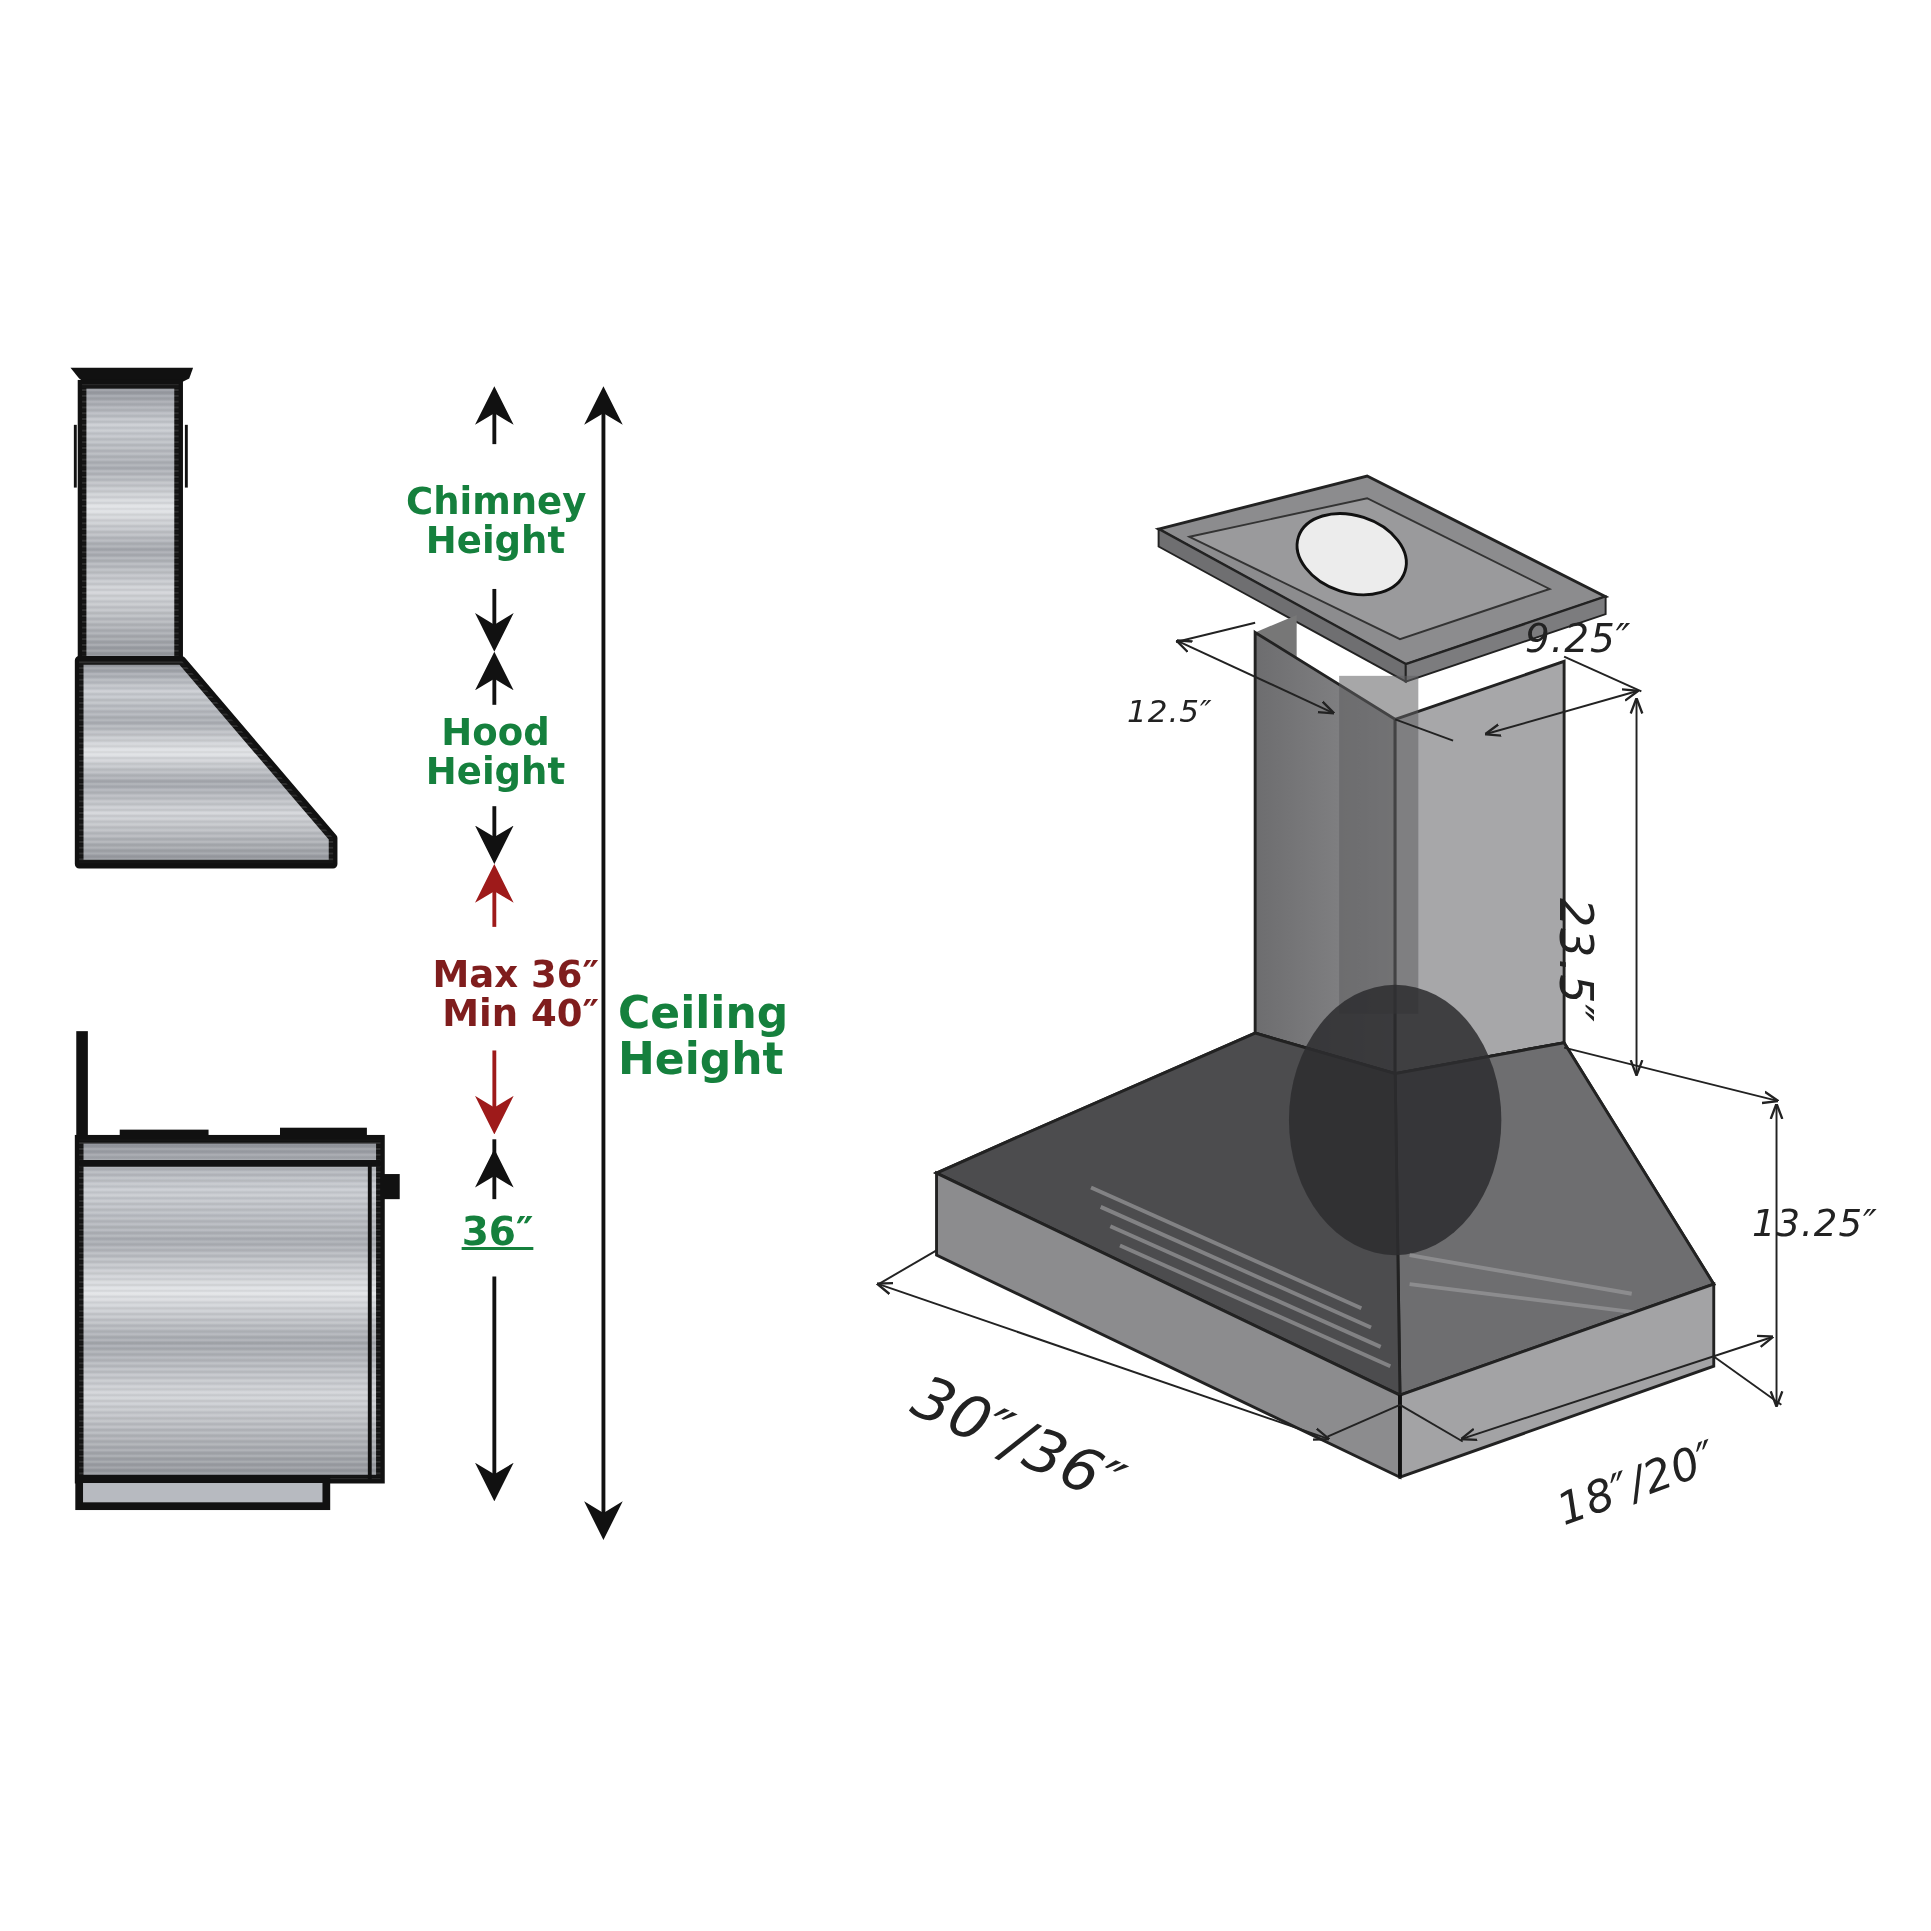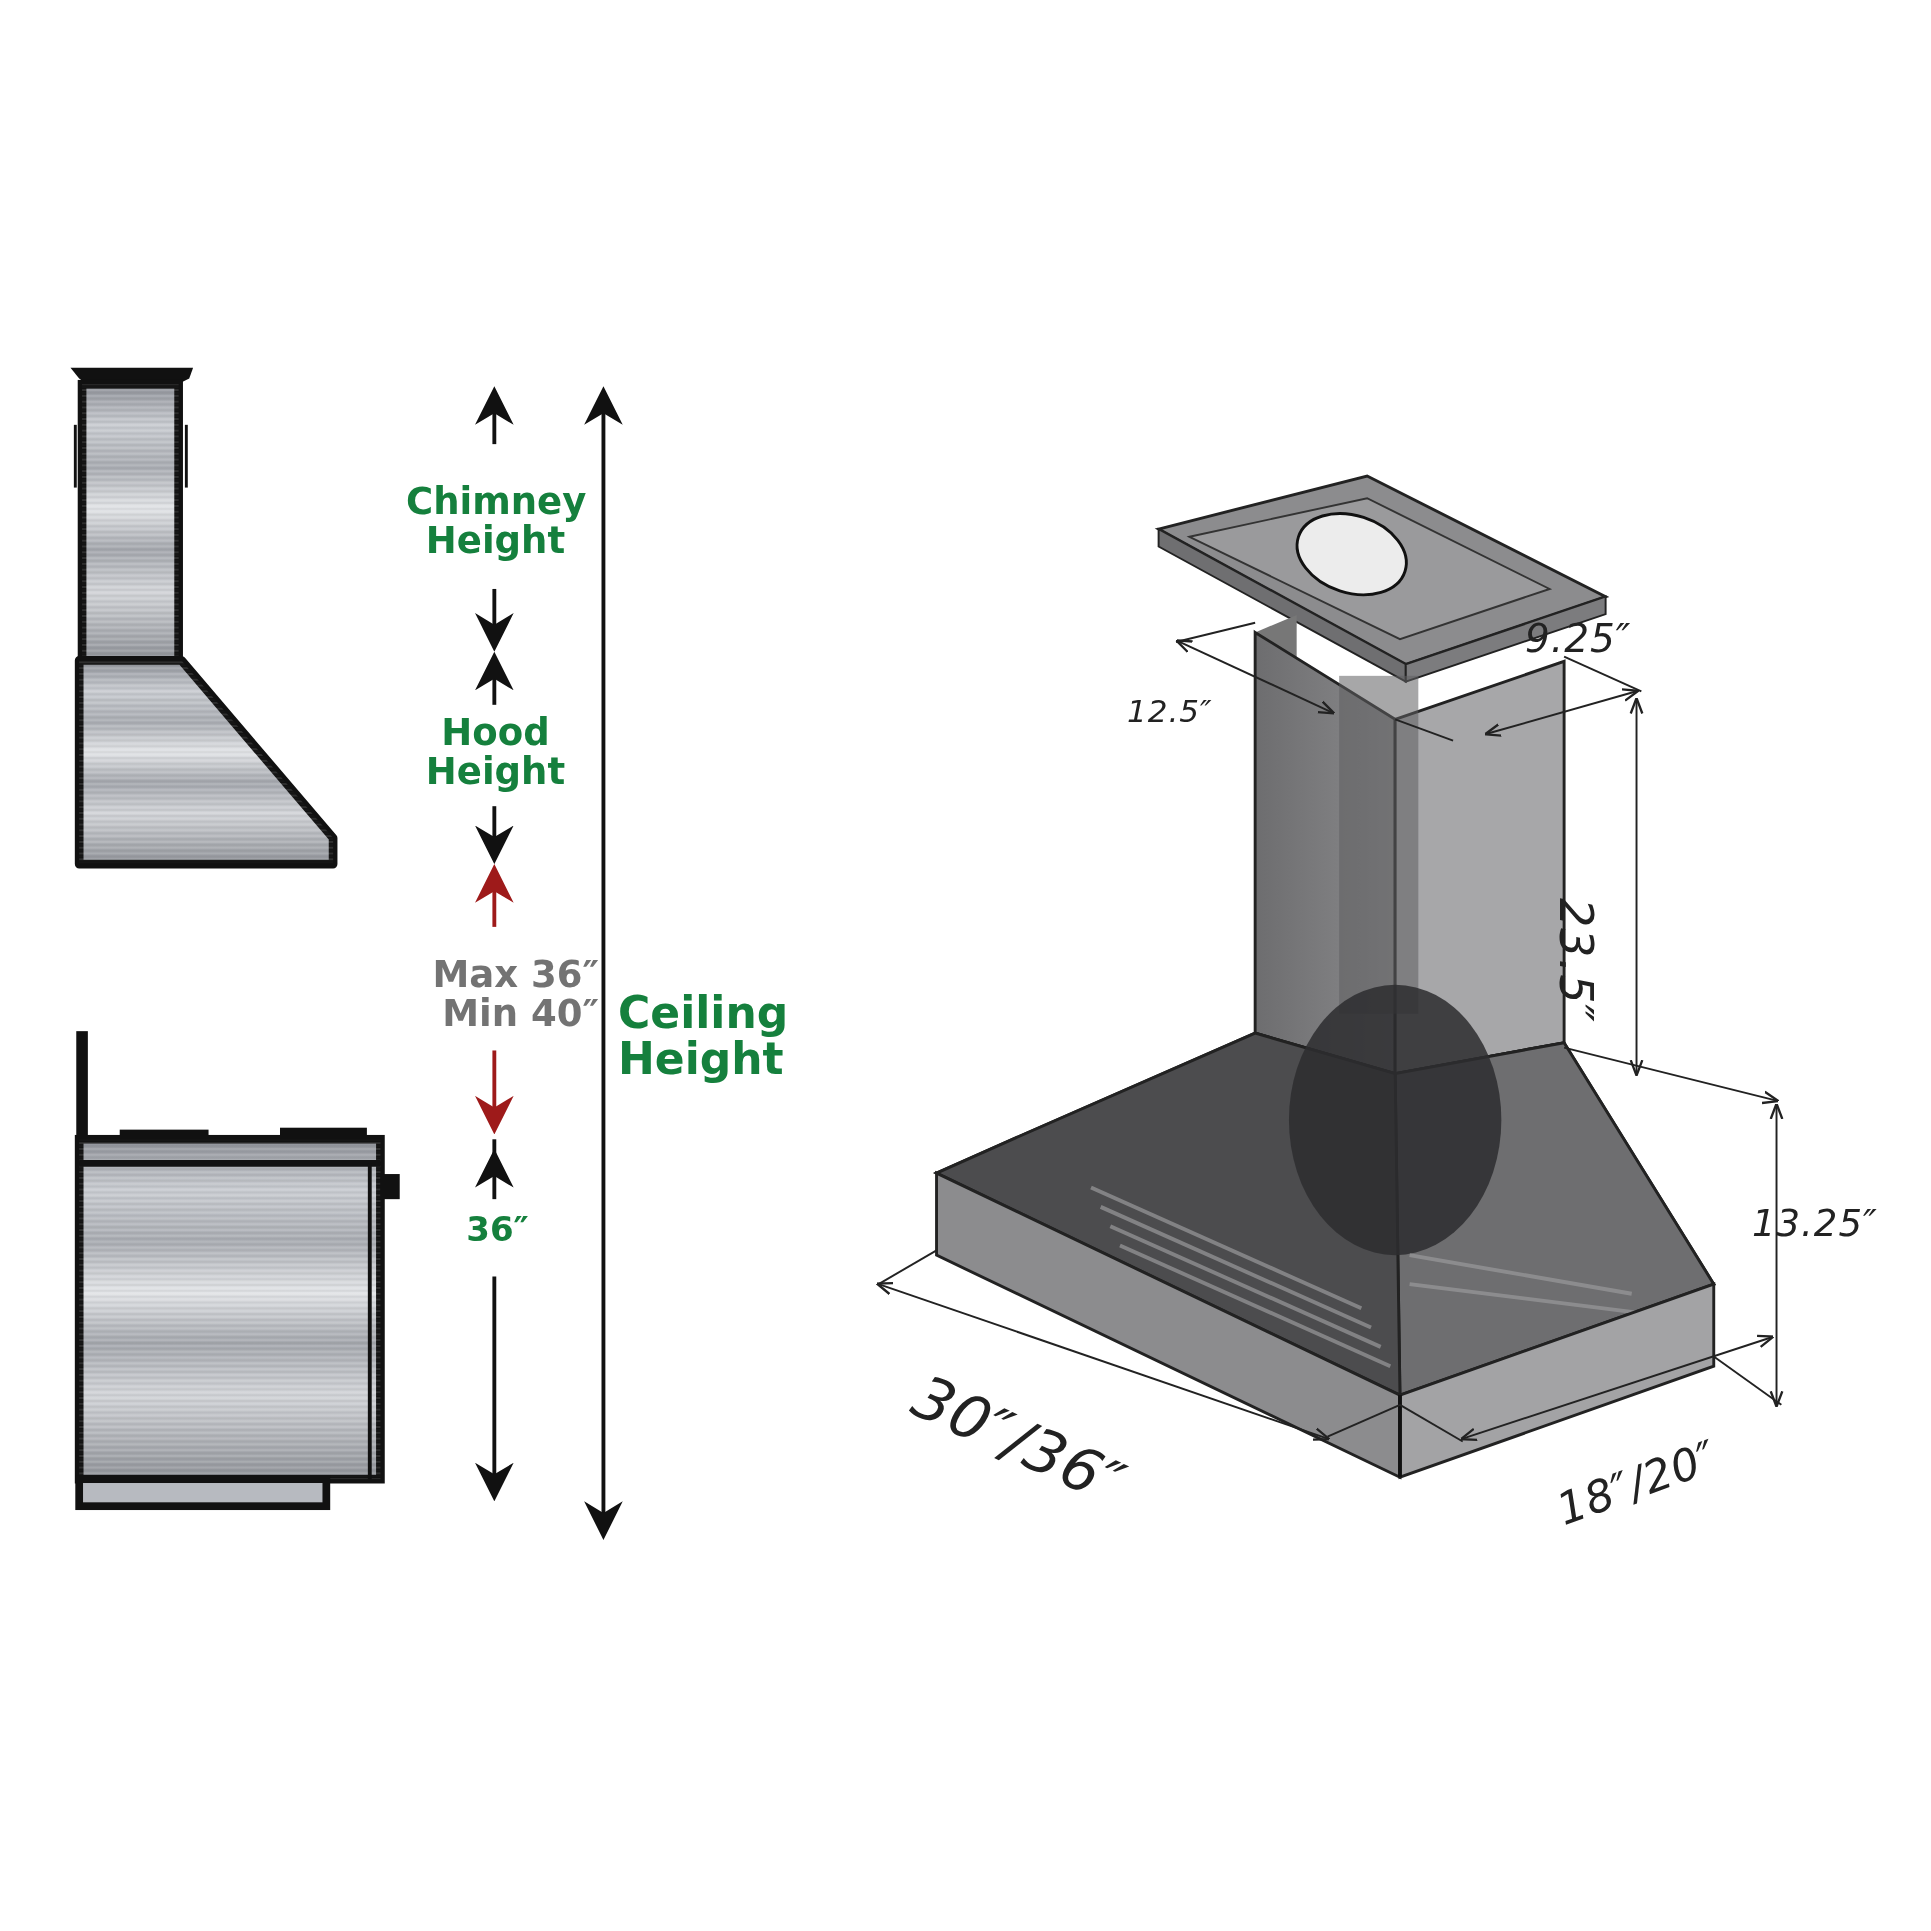--- a/index.html
+++ b/index.html
@@ -1,19 +1,19 @@
 <!DOCTYPE html>
 <html><head>
 <meta charset="utf-8">
 <style>
   html,body{margin:0;padding:0;background:#ffffff;}
   body{width:1931px;height:1931px;position:relative;overflow:hidden;font-family:"DejaVu Sans",sans-serif;}
   svg{position:absolute;left:0;top:0;}
   .lbl{position:absolute;font-family:"DejaVu Sans",sans-serif;font-weight:bold;color:#15803d;text-align:center;line-height:1.05;}
-  .red{color:#737373;}
+  .red{color:#7f1d1d;}
   .dim{position:absolute;font-family:"DejaVu Sans",sans-serif;font-weight:normal;font-style:italic;color:#222;letter-spacing:1px;white-space:nowrap;}
 </style>
 </head>
 <body>
 
 <svg width="1931" height="1931" viewBox="0 0 2000 2000">
   <defs>
     <linearGradient id="steel" x1="0" y1="0" x2="0" y2="1">
       <stop offset="0" stop-color="#8d9097"></stop>
       <stop offset="0.15" stop-color="#c9ccd1"></stop>
@@ -145,21 +145,21 @@
   <div>Height</div>
 </div>
 <div class="lbl red" style="left:406px;top:956px;width:193px;font-size:37px;text-align:right;">
   <div>Max 36″</div>
   <div>Min 40″</div>
 </div>
 <div class="lbl" style="left:618px;top:990px;width:179px;font-size:44px;text-align:left;">
   <div>Ceiling</div>
   <div>Height</div>
 </div>
-<div class="lbl" style="left:425px;top:1212px;width:145px;font-size:34px;">36″</div>
+<div class="lbl" style="left:425px;top:1212px;width:145px;font-size:39px;text-decoration:underline;">36″</div>
 
 <div class="dim" style="left:1127px;top:693px;font-size:31px;">12.5″</div>
 <div class="dim" style="left:1525px;top:616px;font-size:39px;">9.25″</div>
 <div class="dim" style="left:1603px;top:898px;font-size:46px;transform:rotate(90deg);transform-origin:left top;">23.5″</div>
 <div class="dim" style="left:1752px;top:1202px;font-size:37px;">13.25″</div>
 <div class="dim" style="left:932px;top:1361px;font-size:60px;transform:rotate(25deg);transform-origin:left top;">30″/36″</div>
 <div class="dim" style="left:1550px;top:1487px;font-size:44px;transform:rotate(-20deg);transform-origin:left top;">18″/20″</div>
 
 
 </body></html>

